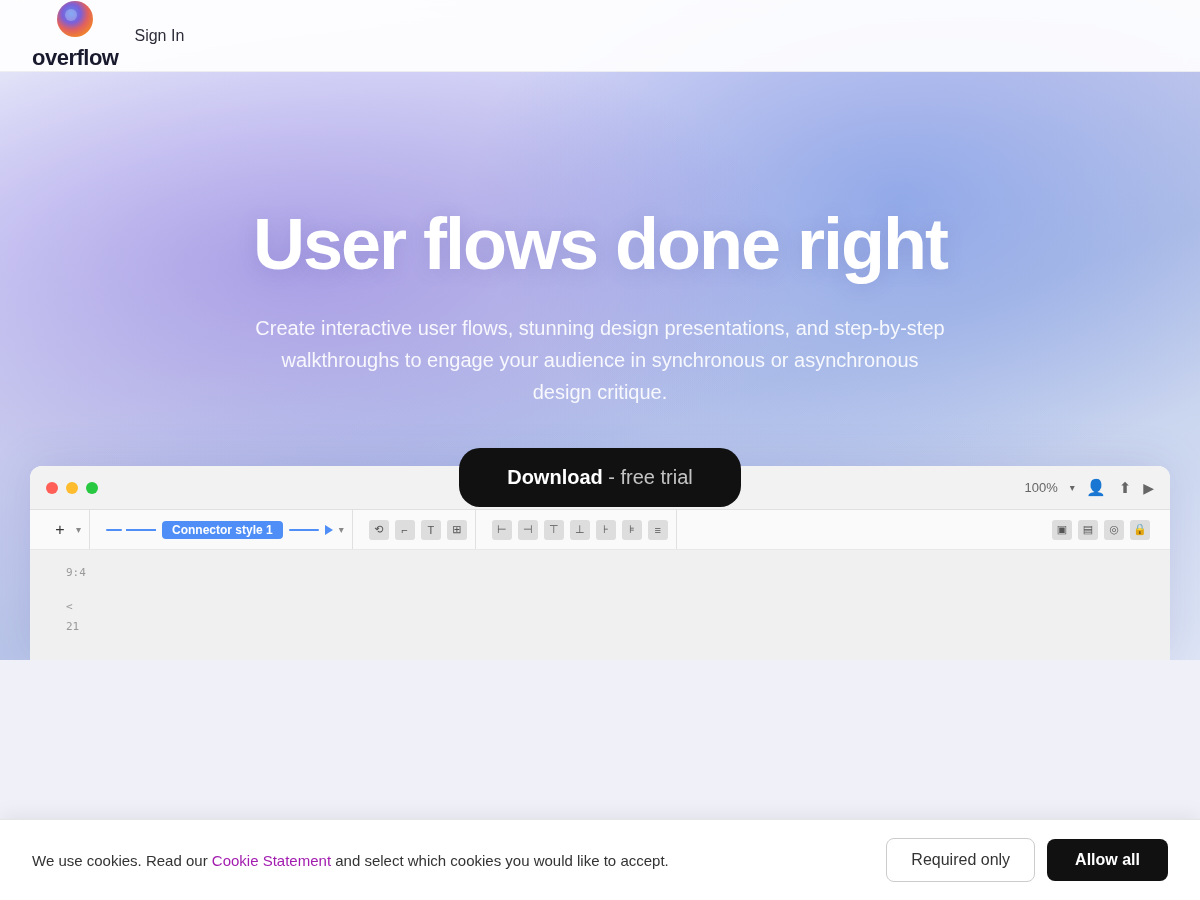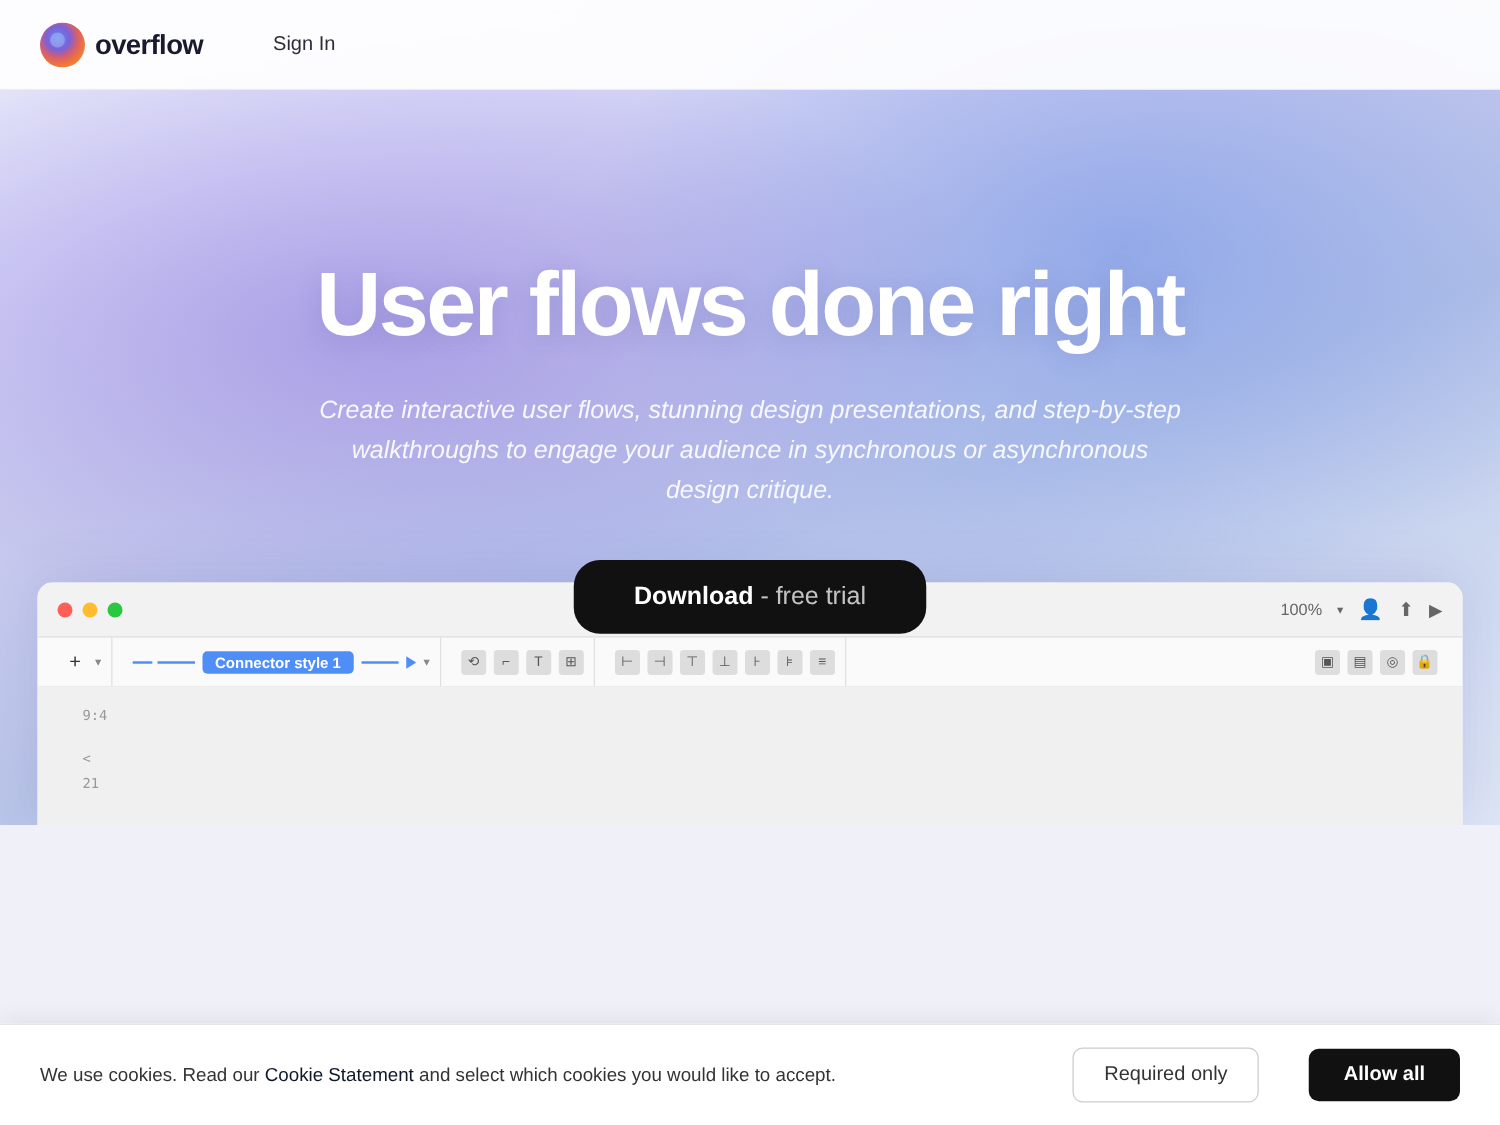--- a/index.html
+++ b/index.html
@@ -15,22 +15,22 @@
       display: flex;
       align-items: center;
       padding: 0 32px;
       z-index: 100;
       border-bottom: 1px solid rgba(0,0,0,0.06);
     }
     .logo-area {
       display: flex;
       align-items: center;
       gap: 8px;
-      margin-right: 40px;
       text-decoration: none;
+      flex-direction: column;
     }
     .logo-icon {
       width: 36px;
       height: 36px;
     }
     .logo-text {
       font-size: 22px;
       font-weight: 700;
       color: #1a1a2e;
       letter-spacing: -0.5px;
@@ -125,21 +125,20 @@
       letter-spacing: -2px;
       text-shadow: 0 2px 20px rgba(80,80,160,0.2);
     }
     .hero-subtitle {
       font-size: 20px;
       color: rgba(255,255,255,0.9);
       line-height: 1.6;
       max-width: 700px;
       margin: 0 auto 40px;
       font-weight: 400;
-      font-style: italic;
     }
     .hero-cta {
       display: inline-block;
       background: #111;
       color: #fff;
       padding: 18px 48px;
       border-radius: 21px;
       font-size: 20px;
       font-weight: 600;
       cursor: pointer;
@@ -288,21 +287,21 @@
       justify-content: space-between;
       z-index: 200;
       box-shadow: 0 -2px 20px rgba(0,0,0,0.08);
     }
     .cookie-text {
       font-size: 15px;
       color: #333;
       flex: 1;
     }
     .cookie-link {
-      color: #0f172a;
+      color: #a21caf;
       text-decoration: none;
       cursor: pointer;
     }
     .cookie-buttons {
       display: flex;
       gap: 12px;
       align-items: center;
     }
     .required-only-btn {
       padding: 12px 24px;
@@ -318,21 +317,20 @@
     .allow-all-btn {
       padding: 12px 28px;
       border-radius: 8px;
       border: none;
       background: #111;
       font-size: 16px;
       font-weight: 600;
       color: #fff;
       cursor: pointer;
       white-space: nowrap;
-      margin-left: 28px;
     }
   </style>
 </head>
 <body>
 
 <nav class="navbar">
   <a class="logo-area" href="#">
     <svg class="logo-icon" viewBox="0 0 36 36" fill="none" xmlns="http://www.w3.org/2000/svg">
       <circle cx="18" cy="18" r="18" fill="url(#logoGrad)"></circle>
       <defs>

